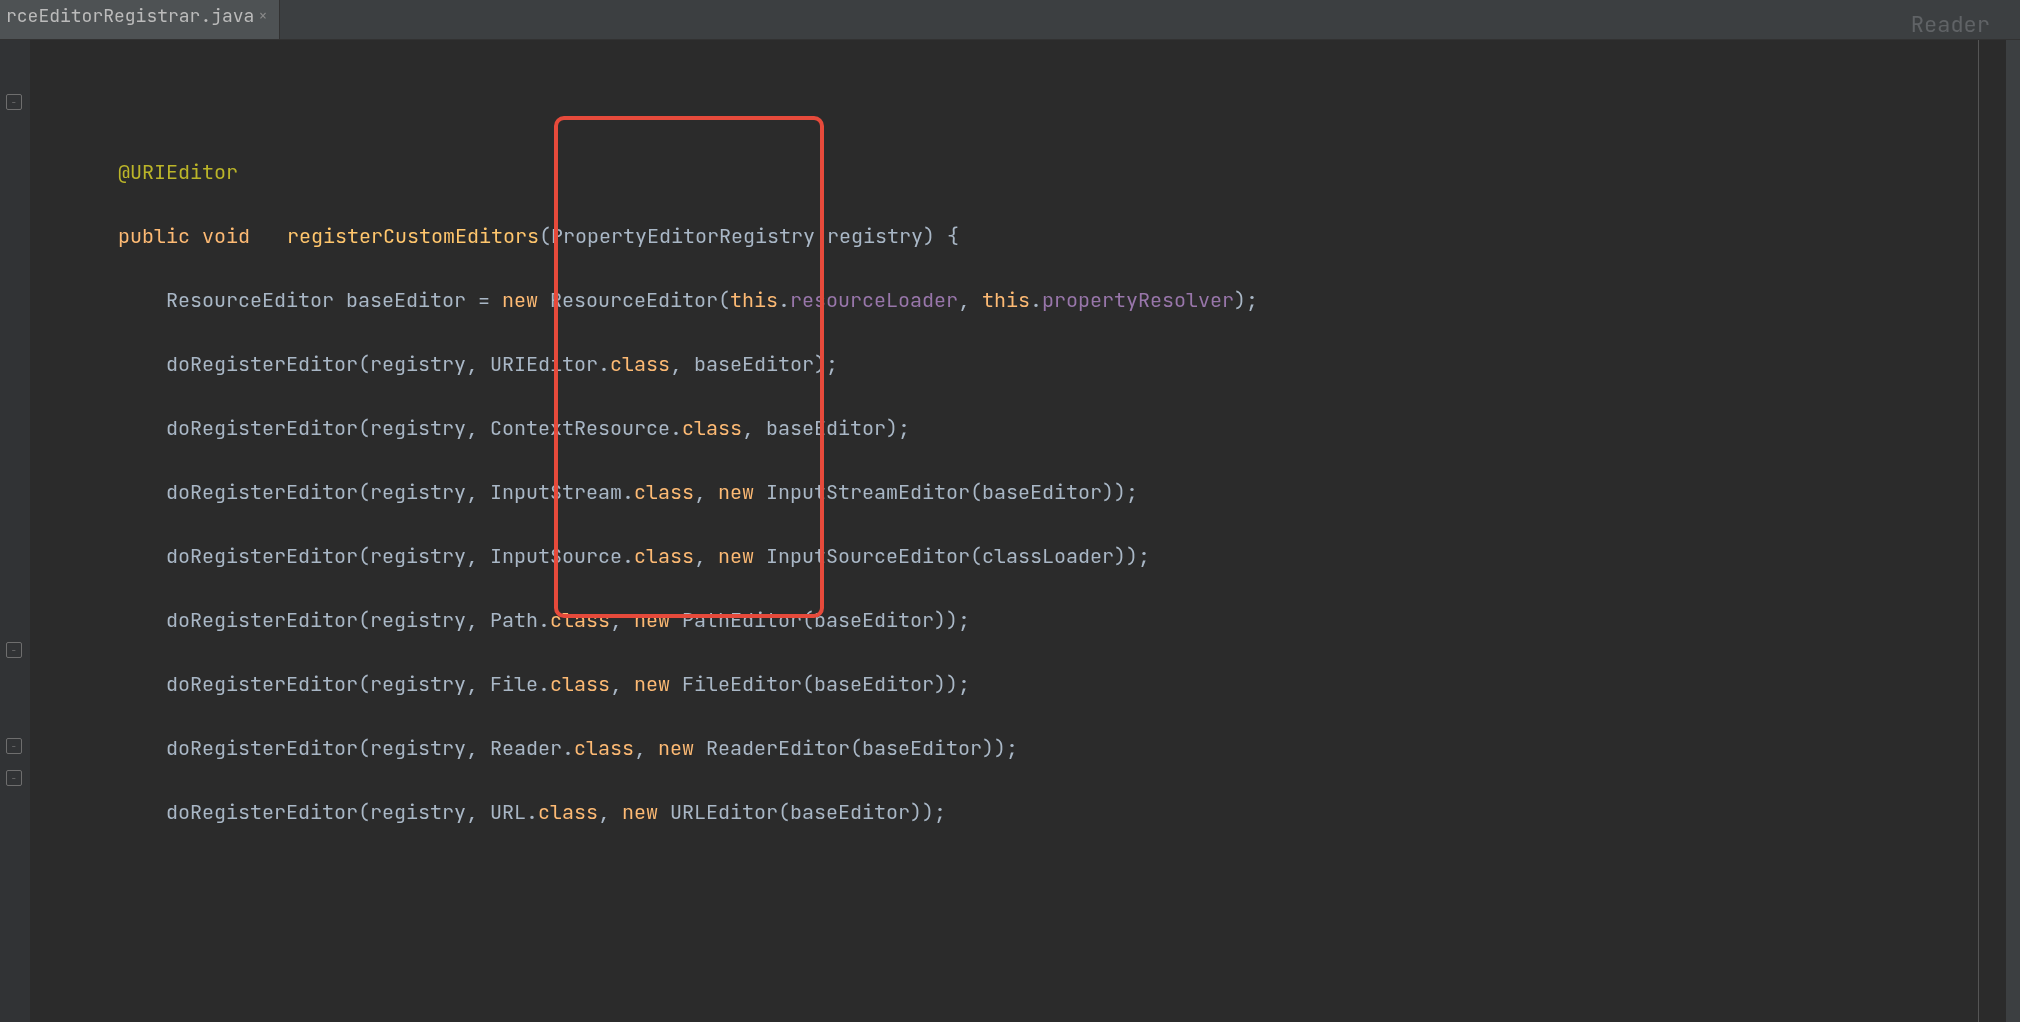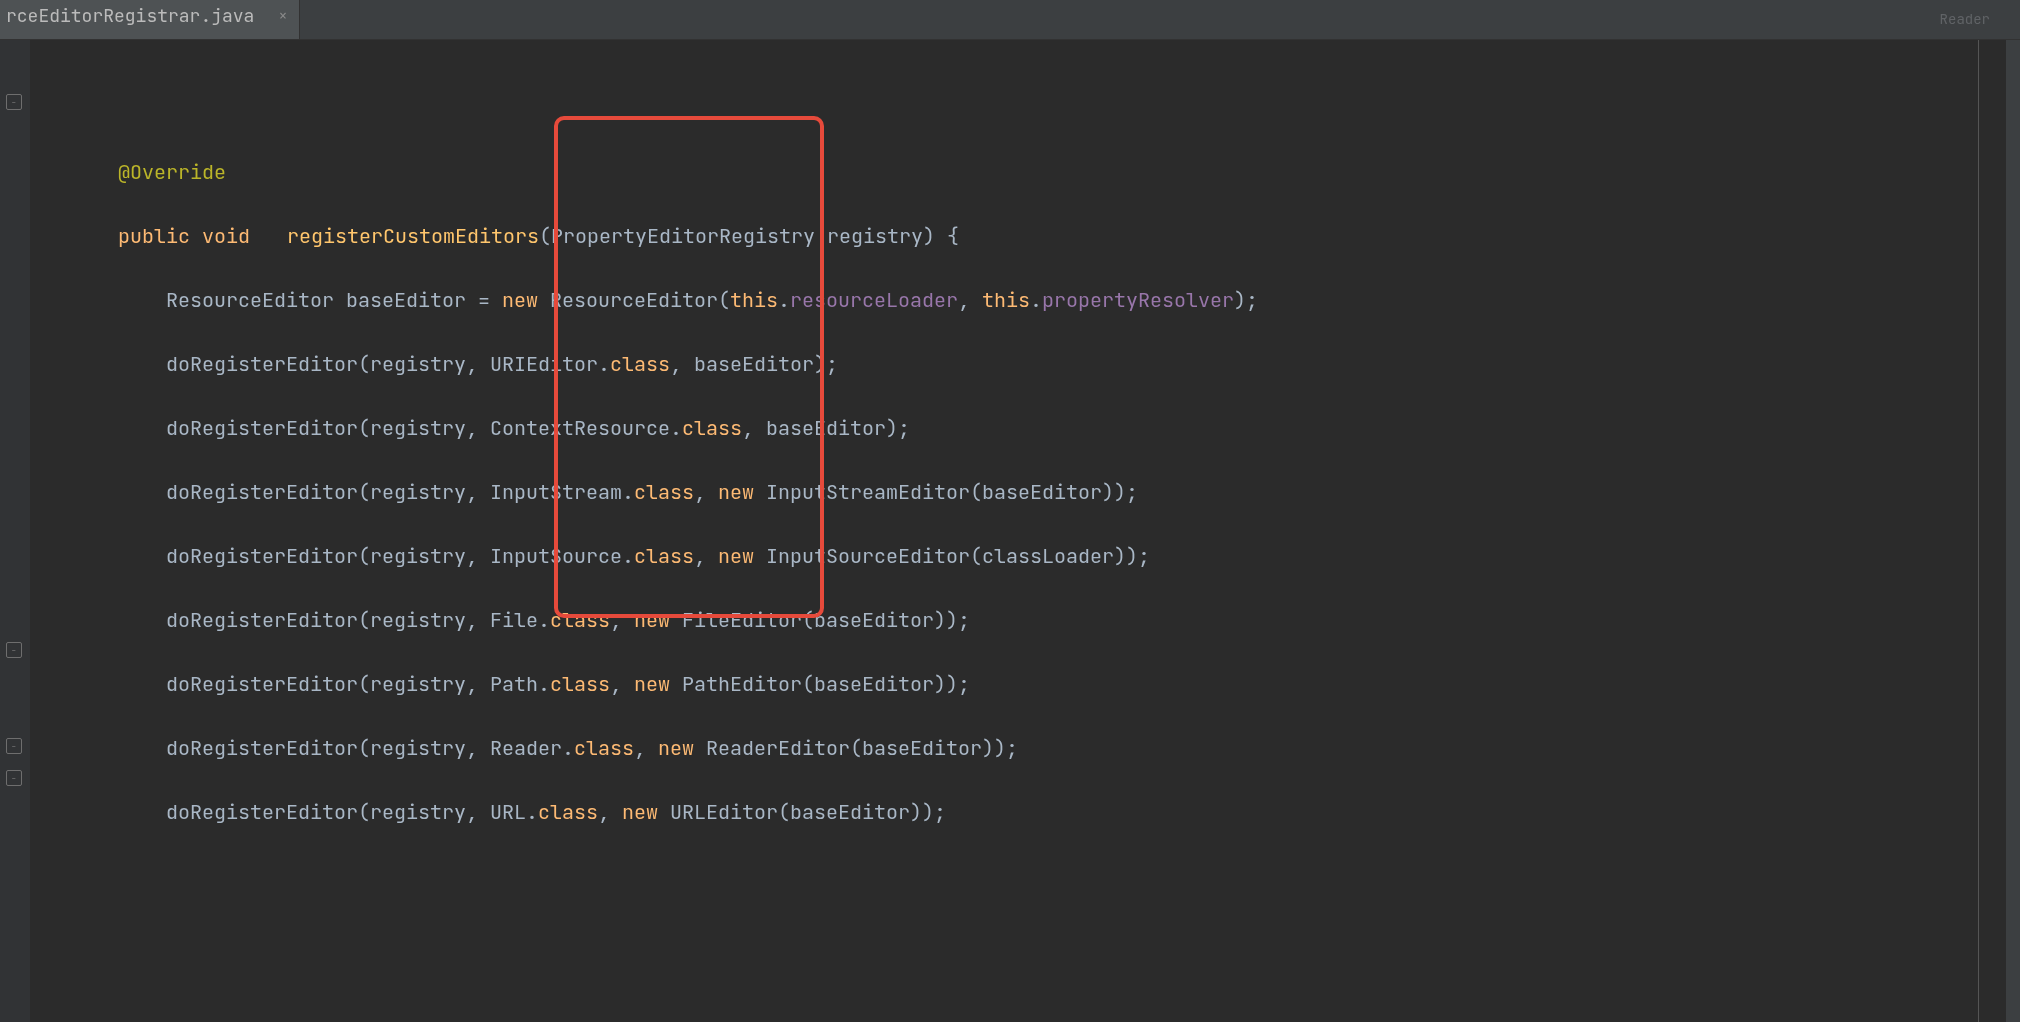--- a/index.html
+++ b/index.html
@@ -19,21 +19,21 @@
     display: flex;
     align-items: center;
     border-bottom: 1px solid #323232;
   }
   .tab {
     background: #4e5254;
     height: 100%;
     display: flex;
     align-items: center;
     padding: 0 12px 8px 6px;
-    gap: 24px;
+    gap: 4px;
     color: #bbbbbb;
     font-size: 18px;
     border-right: 1px solid #323232;
   }
   .tab .close {
     color: #8a8a8a;
     font-size: 15px;
     cursor: pointer;
   }
   .editor-wrap {
@@ -66,21 +66,21 @@
   .line { height:32px; }
   .kw { color:#fdba74; }
   .ann { color:#bbb529; }
   .fn { color:#ffc66d;margin-left:25px; }
   .field { color:#9876aa; }
   .plain { color:#a9b7c6; }
   .right-edge {
     position:absolute;
     right:30px; top:10px;
     color:#606366;
-    font-size:14px;
+    font-size:22px;
   }
   .vline {
     position:absolute;
     top:0;bottom:0;
     border-left:1px solid #555555;
   }
   .highlight-box {
     position:absolute;
     border:4px solid #e64a3b;
     border-radius:10px;
@@ -108,29 +108,29 @@
   <div class="gutter">
     <div class="gutter-icon" style="top:54px">−</div>
     <div class="gutter-icon" style="top:602px">−</div>
     <div class="gutter-icon" style="top:698px">−</div>
     <div class="gutter-icon" style="top:730px">−</div>
   </div>
 
   <div class="code-area">
     <div class="vline" style="left:1948px"></div>
 
-<div class="line">    <span class="ann">@Override</span></div>
+<div class="line">    <span class="ann">@URIEditor</span></div>
 <div class="line">    <span class="kw">public</span> <span class="kw">void</span> <span class="fn">registerCustomEditors</span><span class="plain">(PropertyEditorRegistry registry) {</span></div>
 <div class="line">        <span class="plain">ResourceEditor baseEditor = </span><span class="kw">new</span><span class="plain"> ResourceEditor(</span><span class="kw">this</span><span class="plain">.</span><span class="field">resourceLoader</span><span class="plain">, </span><span class="kw">this</span><span class="plain">.</span><span class="field">propertyResolver</span><span class="plain">);</span></div>
 <div class="line">        <span class="plain">doRegisterEditor(registry, URIEditor.</span><span class="kw">class</span><span class="plain">, baseEditor);</span></div>
 <div class="line">        <span class="plain">doRegisterEditor(registry, ContextResource.</span><span class="kw">class</span><span class="plain">, baseEditor);</span></div>
 <div class="line">        <span class="plain">doRegisterEditor(registry, InputStream.</span><span class="kw">class</span><span class="plain">, </span><span class="kw">new</span><span class="plain"> InputStreamEditor(baseEditor));</span></div>
 <div class="line">        <span class="plain">doRegisterEditor(registry, InputSource.</span><span class="kw">class</span><span class="plain">, </span><span class="kw">new</span><span class="plain"> InputSourceEditor(classLoader));</span></div>
+<div class="line">        <span class="plain">doRegisterEditor(registry, Path.</span><span class="kw">class</span><span class="plain">, </span><span class="kw">new</span><span class="plain"> PathEditor(baseEditor));</span></div>
 <div class="line">        <span class="plain">doRegisterEditor(registry, File.</span><span class="kw">class</span><span class="plain">, </span><span class="kw">new</span><span class="plain"> FileEditor(baseEditor));</span></div>
-<div class="line">        <span class="plain">doRegisterEditor(registry, Path.</span><span class="kw">class</span><span class="plain">, </span><span class="kw">new</span><span class="plain"> PathEditor(baseEditor));</span></div>
 <div class="line">        <span class="plain">doRegisterEditor(registry, Reader.</span><span class="kw">class</span><span class="plain">, </span><span class="kw">new</span><span class="plain"> ReaderEditor(baseEditor));</span></div>
 <div class="line">        <span class="plain">doRegisterEditor(registry, URL.</span><span class="kw">class</span><span class="plain">, </span><span class="kw">new</span><span class="plain"> URLEditor(baseEditor));</span></div>
 <div class="line"></div>
 
 
 
 
 
 
 

